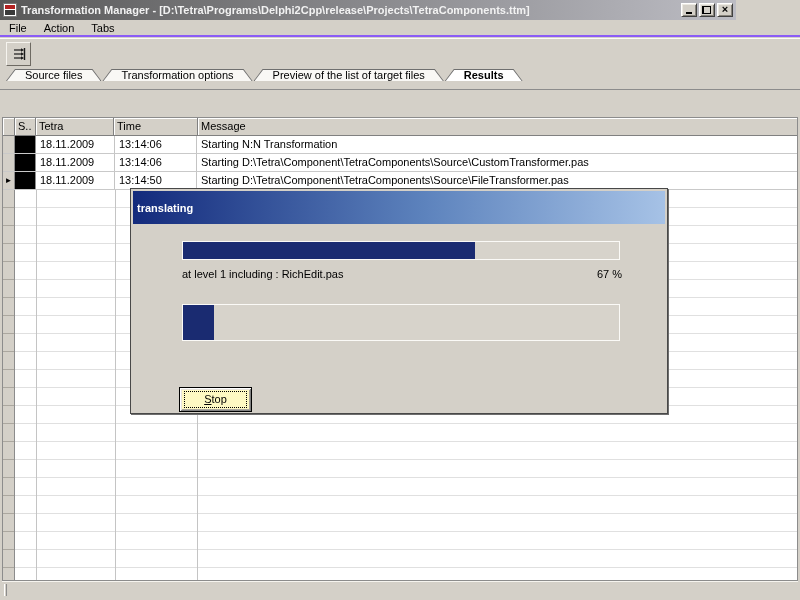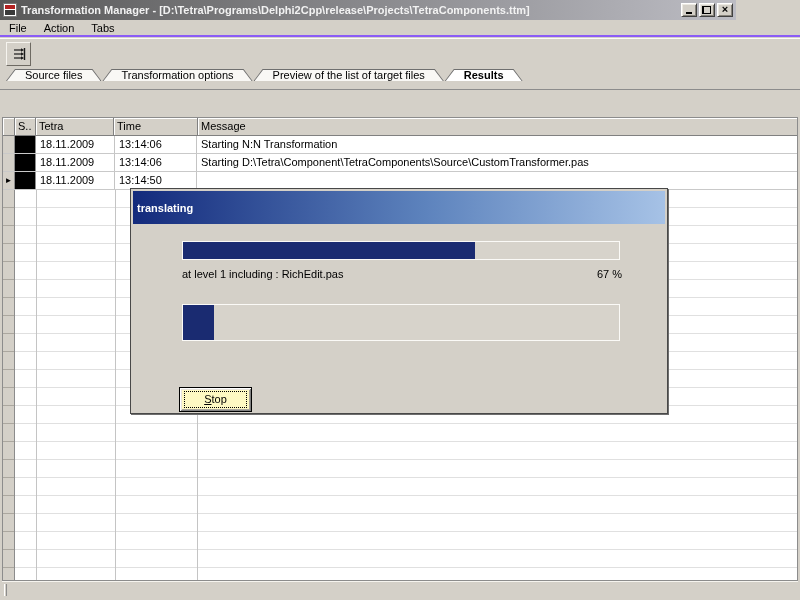--- a/index.html
+++ b/index.html
@@ -231,20 +231,21 @@
       <div class="cell c-s"></div>
       <div class="cell c-date">18.11.2009</div>
       <div class="cell c-time">13:14:06</div>
       <div class="cell c-msg">Starting D:\Tetra\Component\TetraComponents\Source\CustomTransformer.pas</div>
     </div>
     <div class="row r2">
       <div class="cell c-ind">►</div>
       <div class="cell c-s"></div>
       <div class="cell c-date">18.11.2009</div>
       <div class="cell c-time">13:14:50</div>
+      <div class="cell c-msg">Starting D:\Tetra\Component\TetraComponents\Source\FileTransformer.pas</div>
     </div>
   </div>
 </div>
 
 <div class="statusbar">
   <div class="status-notch"></div>
 </div>
 
 <div class="dialog">
   <div class="dialog-titlebar">

